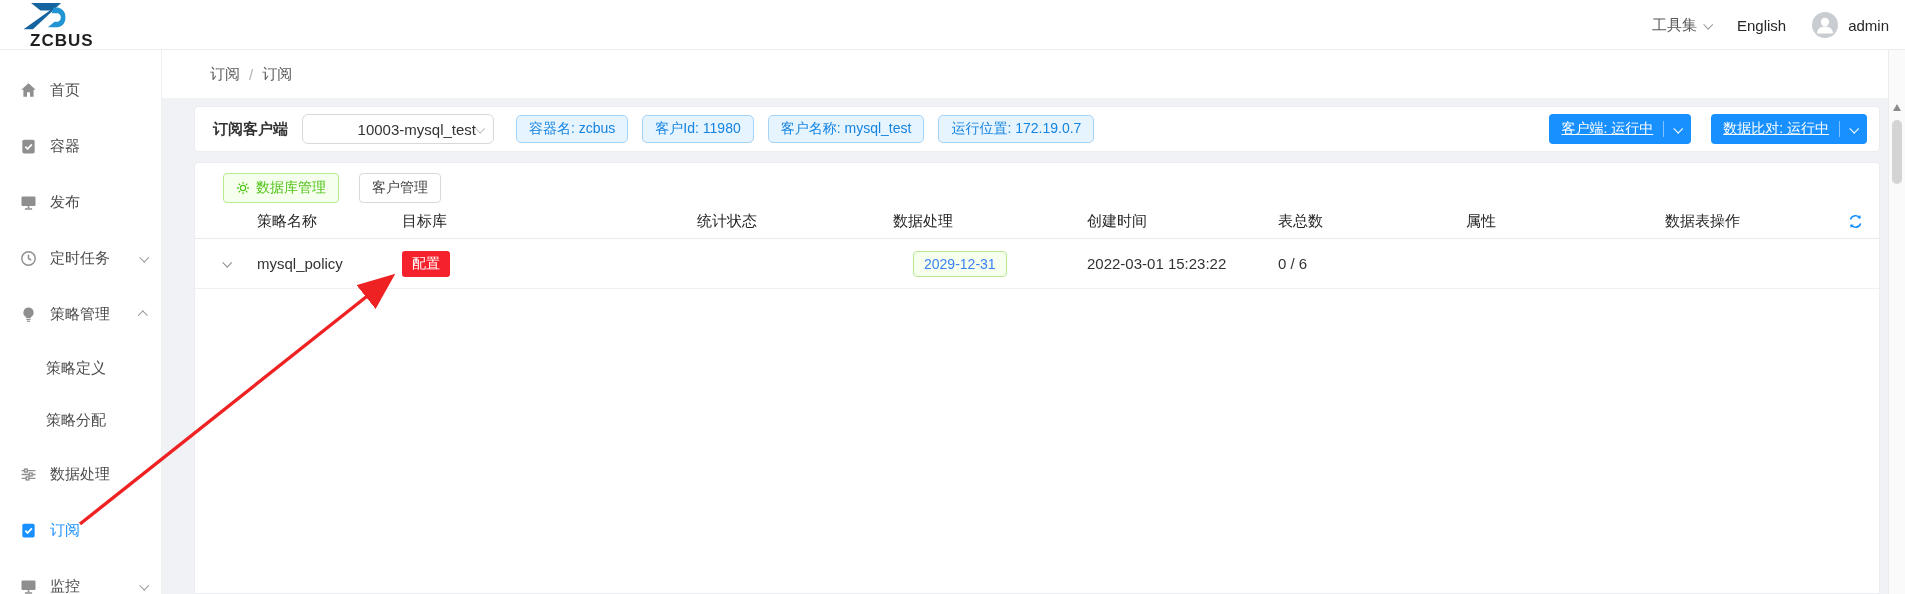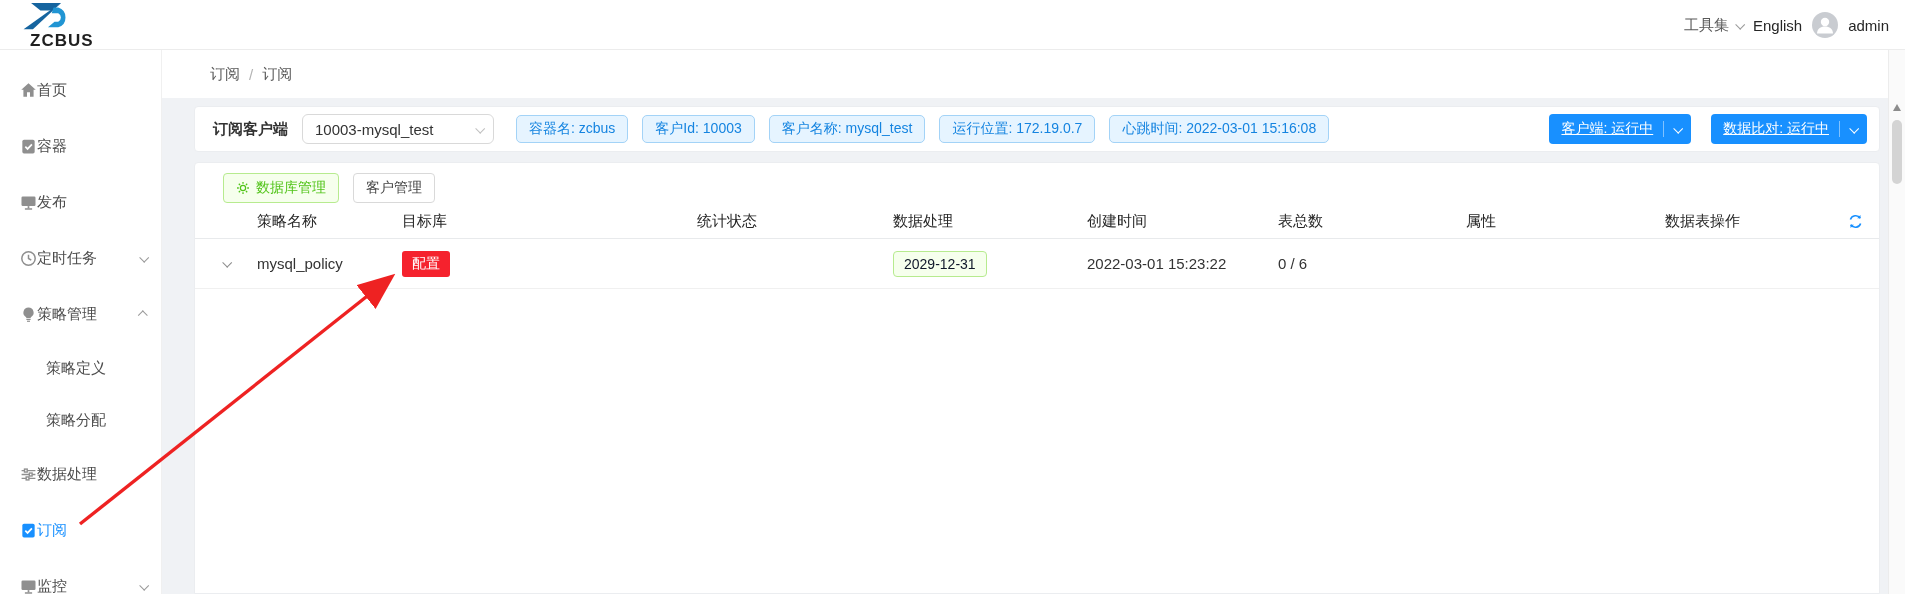--- a/index.html
+++ b/index.html
@@ -5,88 +5,88 @@
   * { margin:0; padding:0; box-sizing:border-box; }
   html,body { width:1905px; height:594px; overflow:hidden; }
   body { font-family:"Liberation Sans","DejaVu Sans",sans-serif; background:#fff; color:#333; }
   .page { position:relative; width:1905px; height:594px; background:#fff; overflow:hidden; }
 
   
   .header { position:absolute; left:0; top:0; width:1905px; height:50px; background:#fff;
             border-bottom:1px solid #ececec; z-index:5; }
   .logo { position:absolute; left:16px; top:1px; width:90px; height:48px; cursor:pointer; }
   .logo-text { position:absolute; left:14px; top:30px; font-size:17px; font-weight:bold; letter-spacing:1px; color:#1f1f1f; }
-  .header-right { position:absolute; right:16px; top:0; height:50px; display:flex; align-items:center; gap:10px; }
+  .header-right { position:absolute; right:16px; top:0; height:50px; display:flex; align-items:center; gap:26px; }
   .toolset { display:flex; align-items:center; gap:7px; color:#595959; font-size:15px; cursor:pointer; }
   .lang { color:#262626; font-size:15px; cursor:pointer; }
   .user { display:flex; align-items:center; gap:10px; cursor:pointer; }
   .user-name { font-size:15px; color:#262626; }
 
   .chev { display:inline-block; width:7px; height:7px; border-right:1.6px solid currentColor;
           border-bottom:1.6px solid currentColor; transform:rotate(45deg) translateY(-1px); }
   .chev.up { transform:rotate(-135deg) translateY(-1px); }
   .chev.gray { color:#999; }
 
   
   .sidebar { position:absolute; left:0; top:50px; width:162px; height:544px; background:#fff;
              border-right:1px solid #f0f0f0; padding-top:12px; z-index:4; }
-  .side-item { display:flex; align-items:center; height:56px; padding:0 14px 0 20px; 
+  .side-item { display:flex; align-items:center; height:56px; padding:0 14px 0 20px; gap:13px;
                font-size:15px; color:#4d4d4d; cursor:pointer; }
   .side-item.sub { height:52px; padding-left:46px;text-align:right; }
   .side-item .spacer { flex:1; }
   .side-item.active { color:#1890ff; }
   .side-icon { width:17px; height:17px; flex:0 0 17px; display:inline-flex; }
 
   
   .content { position:absolute; left:162px; top:50px; width:1743px; height:544px; background:#f0f2f5; }
   .breadcrumb-bar { position:absolute; left:0; top:0; width:1743px; height:48px; background:#fff;
                     display:flex; align-items:center; padding-left:48px; gap:9px; font-size:15px; }
   .crumb { color:#595959; cursor:pointer; }
   .crumb.current { color:#595959; }
   .crumb-sep { color:#b3b3b3; }
 
   
   .filter-card { position:absolute; left:32px; top:56px; width:1686px; height:46px; background:#fff;
                  border:1px solid #ebedf0; border-radius:4px; display:flex; align-items:center;
                  padding:0 12px 0 18px; }
   .filter-label { font-size:15px; font-weight:bold; color:#333; margin-right:14px; white-space:nowrap; }
   .select { width:192px; height:30px; border:1px solid #d9d9d9; border-radius:6px; background:#fff;
-            display:flex; align-items:center; padding:0 10px 0 12px; cursor:pointer; }
+            display:flex; align-items:center; padding:0 10px 0 12px; cursor:pointer;text-align:right; }
   .select-value { font-size:15px; color:#333; flex:1; white-space:nowrap; overflow:hidden; }
   .select .chev { color:#bfbfbf; }
   .tags { display:flex; align-items:flex-end; gap:14px; margin-left:22px; }
   .tag { height:28px; display:flex; align-items:center; padding:0 12px; background:#e6f4ff;
          border:1px solid #a3d3f7; border-radius:5px; color:#1584e0; font-size:14px; white-space:nowrap; }
   .status-btns { margin-left:auto; display:flex; align-items:center; gap:20px; }
   .split-btn { height:30px; background:#1890ff; border-radius:4px; display:flex; align-items:center;
                color:#fff; font-size:14px; cursor:pointer; overflow:hidden;text-decoration:underline; }
   .split-btn .main { padding:0 10px 0 12px; }
   .split-btn .divider { width:1px; height:16px; background:rgba(255,255,255,.45); }
   .split-btn .caret-box { padding:0 10px; display:flex; align-items:center; height:100%; }
 
   
   .table-card { position:absolute; left:32px; top:112px; width:1686px; height:432px; background:#fff;
                 border:1px solid #ebedf0; border-radius:4px 4px 0 0; padding-top:10px; }
-  .toolbar { display:flex; align-items:center; gap:14px; padding-left:28px; height:30px; margin-bottom:2px; }
+  .toolbar { display:flex; align-items:center; gap:20px; padding-left:28px; height:30px; margin-bottom:2px; }
   .btn { height:30px; display:flex; align-items:center; gap:6px; padding:0 12px; border-radius:4px;
          font-size:14px; cursor:pointer; background:#fff; border:1px solid #d9d9d9; color:#444; }
   .btn.green { background:#f6ffed; border-color:#b7eb8f; color:#52c41a; }
 
   .grid-row { display:grid; grid-template-columns:56px 145px 295px 196px 194px 191px 188px 199px 182px 1fr;
               align-items:center; }
   .thead { height:34px; border-bottom:1px solid #e8eaec; }
   .th { font-size:15px; color:#262626; font-weight:500; padding-left:6px; white-space:nowrap; }
   .th.refresh-cell { display:flex; justify-content:flex-end; padding-right:18px; }
   .trow { height:50px; border-bottom:1px solid #f0f0f0; }
   .td { font-size:15px; color:#333; padding-left:6px; white-space:nowrap; }
   .td.expander { display:flex; justify-content:center; color:#8c8c8c; cursor:pointer; }
   .cfg-btn { display:inline-flex; align-items:center; height:26px; padding:0 10px; background:#f5222d;
              color:#fff; font-size:14px; border-radius:3px; cursor:pointer; border:none; }
   .date-tag { display:inline-flex; align-items:center; height:26px; padding:0 10px; background:#f6ffed;
-              border:1px solid #b7eb8f; border-radius:4px; color:#0f172a; font-size:14px; }
+              border:1px solid #b7eb8f; border-radius:4px; color:#3b82f6; font-size:14px;margin-left:20px; }
   .refresh-btn { cursor:pointer; display:inline-flex; }
 
   
   .scrollbar { position:absolute; right:0; top:50px; width:17px; height:544px; background:#fafafa;
                border-left:1px solid #ececec; z-index:6; cursor:pointer; }
   .sb-up { position:absolute; left:4px; top:54px; width:0; height:0;
            border-left:4.5px solid transparent; border-right:4.5px solid transparent;
            border-bottom:7px solid #8c8c8c; }
   .sb-thumb { position:absolute; left:3px; top:70px; width:10px; height:64px; background:#d4d4d4; border-radius:5px; }
 
@@ -234,24 +234,23 @@
     </div>
 
     <div class="filter-card">
       <span class="filter-label">订阅客户端</span>
       <div class="select">
         <span class="select-value">10003-mysql_test</span>
         <span class="chev"></span>
       </div>
       <div class="tags">
         <span class="tag">容器名: zcbus</span>
-        <span class="tag">客户Id: 10003</span>
+        <span class="tag">客户Id: 11980</span>
         <span class="tag">客户名称: mysql_test</span>
         <span class="tag">运行位置: 172.19.0.7</span>
-        <span class="tag">心跳时间: 2022-03-01 15:16:08</span>
       </div>
       <div class="status-btns">
         <div class="split-btn">
           <span class="main">客户端: 运行中</span>
           <span class="divider"></span>
           <span class="caret-box">
               <span class="chev"></span>
             </span>
         </div>
         <div class="split-btn">

